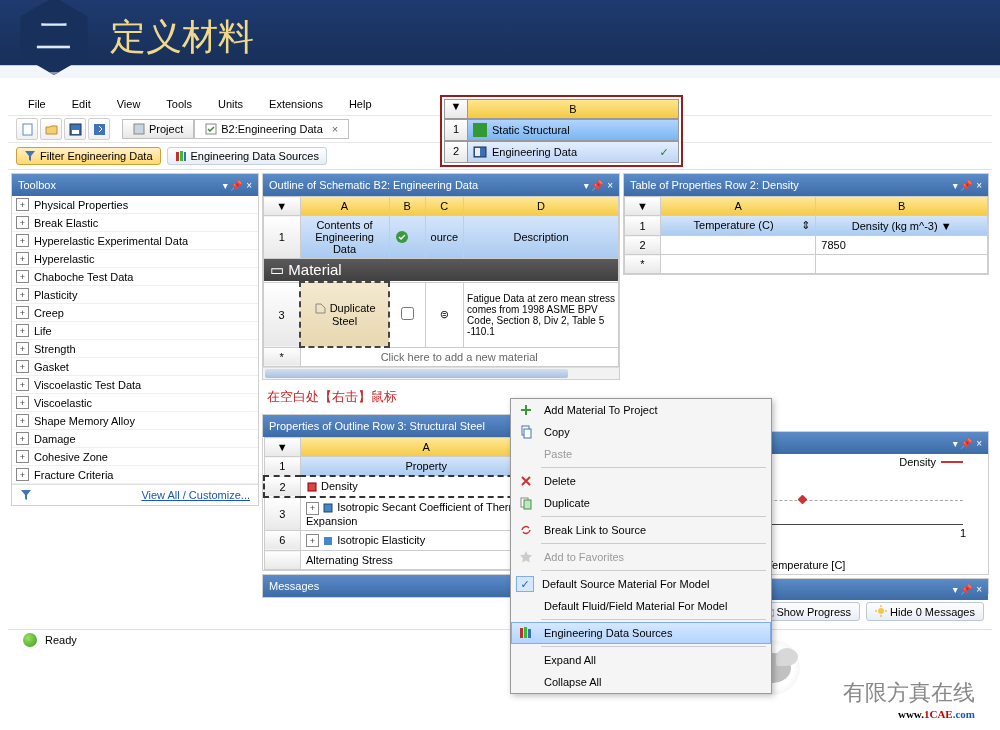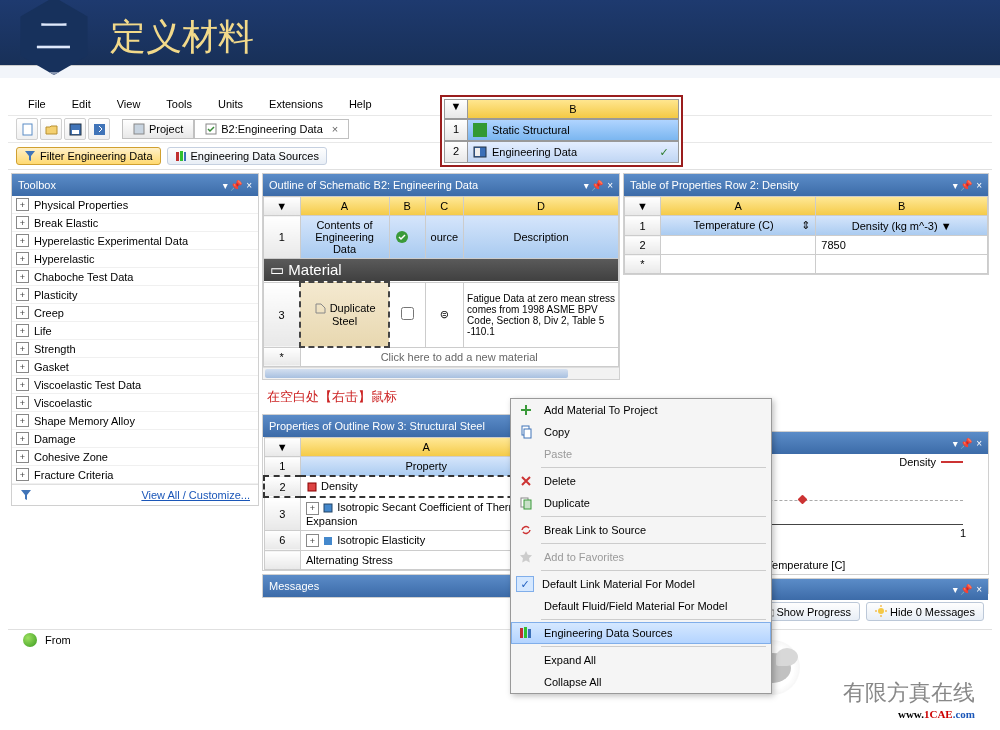--- a/index.html
+++ b/index.html
@@ -464,21 +464,21 @@
             </svg>
             <span>Hide 0 Messages</span>
           </div>
       </div>
     </div>
   </div>
 
   <div class="footer-row">
     <div style="display:flex;align-items:center;gap:8px">
         <span class="status-dot"></span>
-        <span>From</span>
+        <span>Ready</span>
       </div>
   </div>
 </div>
 
 <div class="context-menu" id="ctx">
     <div class="cm-item">
       <span class="cm-icon">
         <svg width="14" height="14">
           <path d="M7 2v10M2 7h10" stroke="#3a9a3a" stroke-width="2"></path>
         </svg>
@@ -531,21 +531,21 @@
       <span class="cm-icon">
         <svg width="14" height="14">
           <path d="M7 1l1.8 3.8 4.2.5-3 3 .8 4.2L7 10.5l-3.8 2 .8-4.2-3-3 4.2-.5z" fill="#ccc"></path>
         </svg>
       </span>
       <span>Add to Favorites</span>
     </div>
     <div class="cm-sep"></div>
     <div class="cm-item">
       <span class="cm-check">✓</span>
-      <span>Default Link Material For Model</span>
+      <span>Default Source Material For Model</span>
     </div>
     <div class="cm-item">
       <span class="cm-icon"></span>
       <span>Default Fluid/Field Material For Model</span>
     </div>
     <div class="cm-sep"></div>
     <div class="cm-item selected">
       <span class="cm-icon">
         <svg width="14" height="14">
           <rect x="1" y="2" width="3" height="10" fill="#c03030"></rect>

